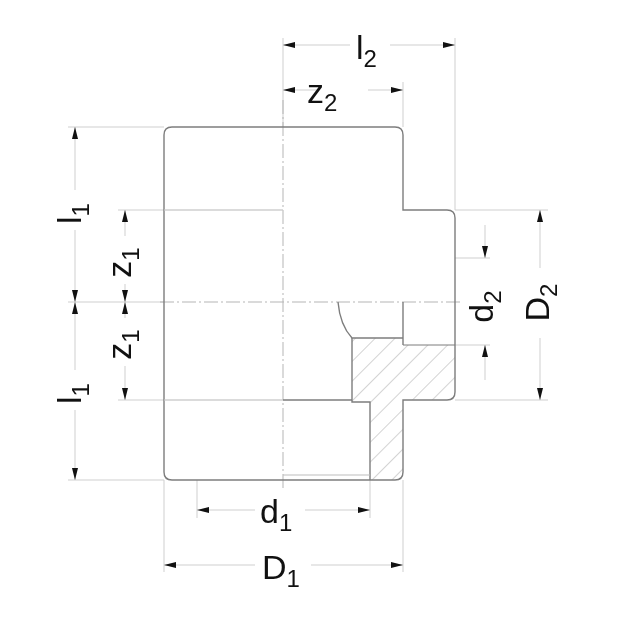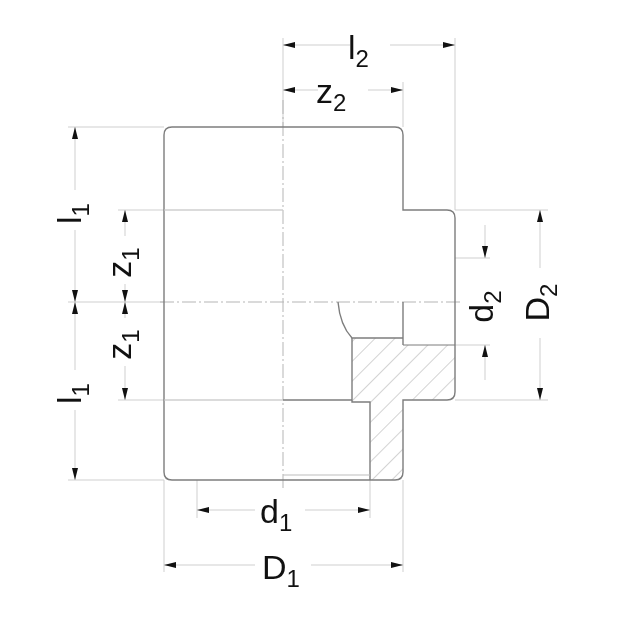--- a/index.html
+++ b/index.html
@@ -85,22 +85,22 @@
       <rect x="108" y="236" width="40" height="48"></rect>
       <rect x="108" y="318" width="40" height="48"></rect>
       <rect x="58" y="370" width="40" height="40"></rect>
       <rect x="472" y="280" width="36" height="50"></rect>
       <rect x="522" y="268" width="40" height="70"></rect>
       <rect x="255" y="494" width="50" height="40"></rect>
       <rect x="255" y="550" width="56" height="40"></rect>
     </g>
   </svg>
 
-  <div class="lbl" style="left:348px;top:30px;"><span>l</span><sub>2</sub></div>
-  <div class="lbl" style="left:316px;top:74px;"><span>z</span><sub>2</sub></div>
+  <div class="lbl" style="left:356px;top:30px;"><span>l</span><sub>2</sub></div>
+  <div class="lbl" style="left:307px;top:74px;"><span>z</span><sub>2</sub></div>
 
   <div class="lbl rot" style="left:62px;top:193px;"><span>l</span><sub>1</sub></div>
   <div class="lbl rot" style="left:107px;top:242px;"><span>z</span><sub>1</sub></div>
   <div class="lbl rot" style="left:107px;top:324px;"><span>z</span><sub>1</sub></div>
   <div class="lbl rot" style="left:62px;top:373px;"><span>l</span><sub>1</sub></div>
 
   <div class="lbl rot" style="left:468px;top:286px;"><span>d</span><sub>2</sub></div>
   <div class="lbl rot" style="left:522px;top:282px;"><span>D</span><sub>2</sub></div>
 
   <div class="lbl" style="left:260px;top:494px;"><span>d</span><sub>1</sub></div>

